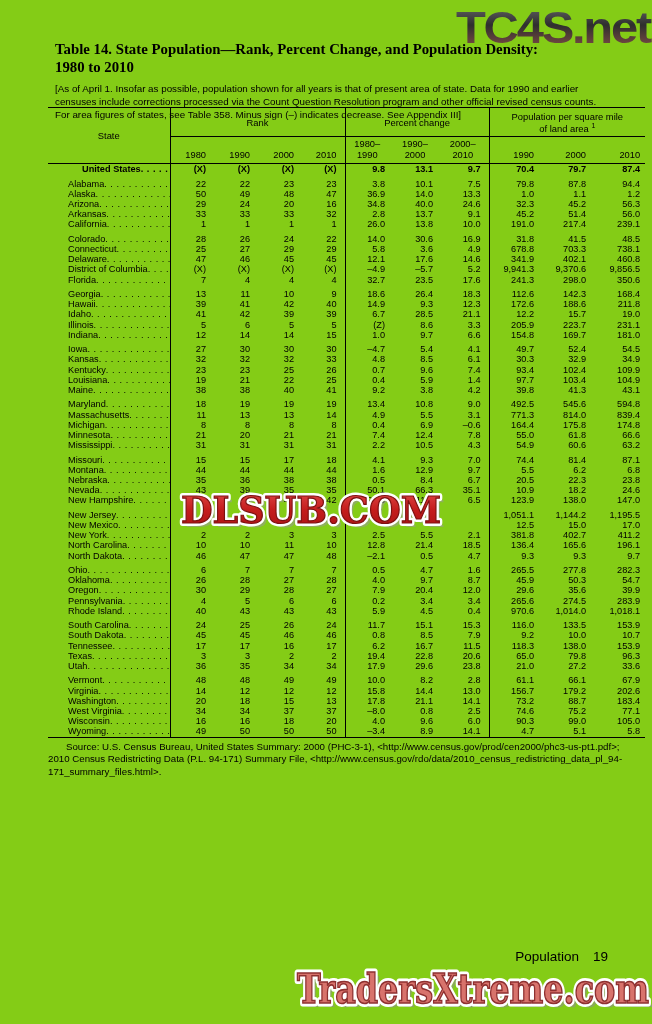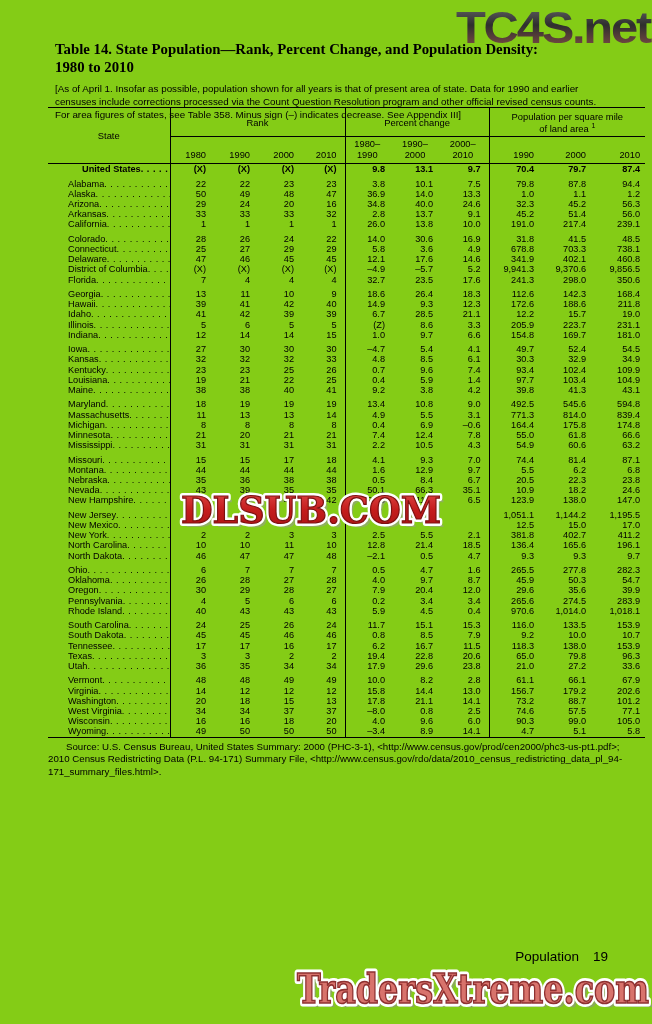--- a/index.html
+++ b/index.html
@@ -1049,38 +1049,38 @@
             </td>
             <td class="num c1 gl">20</td>
             <td class="num c2">18</td>
             <td class="num c3">15</td>
             <td class="num c4">13</td>
             <td class="num c5 gl">17.8</td>
             <td class="num c6">21.1</td>
             <td class="num c7">14.1</td>
             <td class="num c8 gl">73.2</td>
             <td class="num c9">88.7</td>
-            <td class="num c10">101.2</td>
+            <td class="num c10">183.4</td>
           </tr>
           <tr>
             <td class="st">
               <div class="stw">
                 <span class="nm">West Virginia</span>
                 <span class="dots"></span>
               </div>
             </td>
             <td class="num c1 gl">34</td>
             <td class="num c2">34</td>
             <td class="num c3">37</td>
             <td class="num c4">37</td>
             <td class="num c5 gl">–8.0</td>
             <td class="num c6">0.8</td>
             <td class="num c7">2.5</td>
             <td class="num c8 gl">74.6</td>
-            <td class="num c9">57.5</td>
+            <td class="num c9">75.2</td>
             <td class="num c10">77.1</td>
           </tr>
           <tr>
             <td class="st">
               <div class="stw">
                 <span class="nm">Wisconsin</span>
                 <span class="dots"></span>
               </div>
             </td>
             <td class="num c1 gl">16</td>

